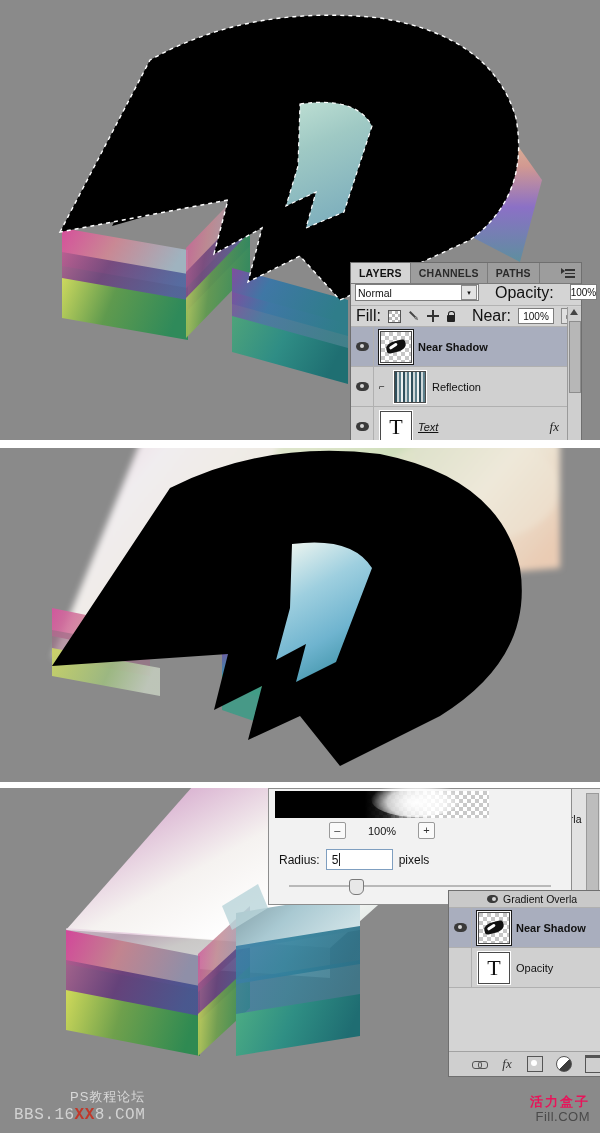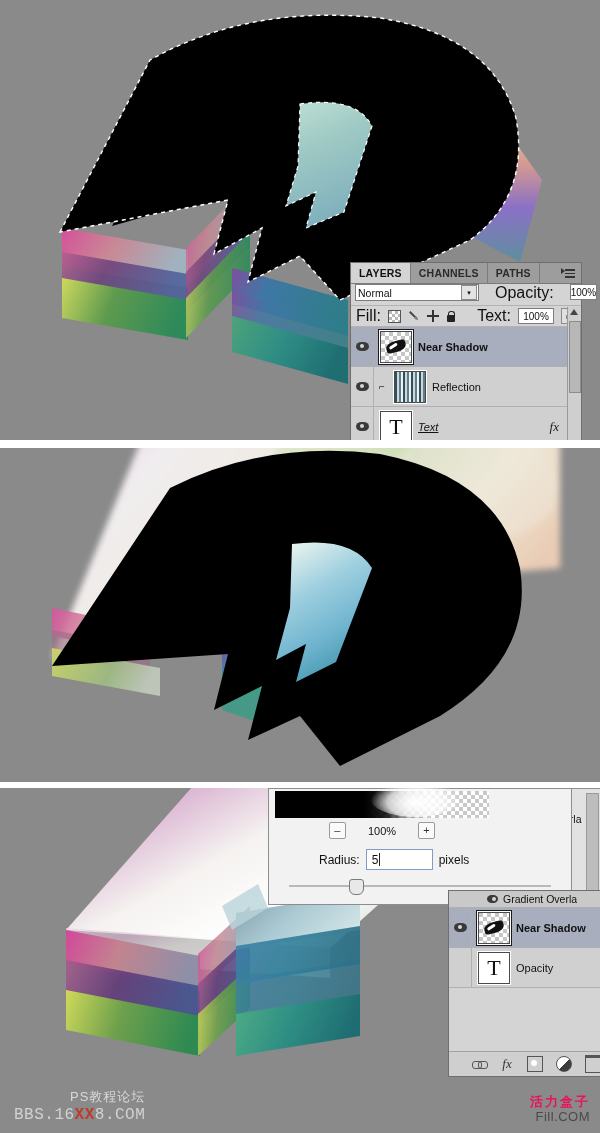--- a/index.html
+++ b/index.html
@@ -103,21 +103,21 @@
     background:
       repeating-conic-gradient(#ffffff 0% 25%, #c9c9c9 0% 50%) 0 0/8px 8px;}
   #blur-preview .blk{position:absolute;inset:0;
      background:linear-gradient(90deg,#000 0%,#000 42%,rgba(0,0,0,.85) 52%,rgba(0,0,0,.25) 62%,rgba(0,0,0,0) 72%);}
   #blur-preview .blob{position:absolute;left:96px;top:-10px;width:90px;height:36px;border-radius:50%;
      background:radial-gradient(ellipse at 50% 60%,#ffffff 0%,rgba(255,255,255,.75) 45%,rgba(255,255,255,0) 72%);}
   .zoomrow{position:absolute;left:6px;top:33px;width:214px;display:flex;align-items:center;
      justify-content:center;gap:22px;font-size:11px;color:#111;}
   .zbtn{width:15px;height:15px;border:1px solid #9a9a9a;background:#fafafa;border-radius:2px;
         display:flex;align-items:center;justify-content:center;font-size:11px;line-height:1;color:#333;}
-  .radrow{position:absolute;left:10px;top:60px;display:flex;align-items:center;gap:6px;font-size:12px;color:#111;margin-left:40px;}
+  .radrow{position:absolute;left:10px;top:60px;display:flex;align-items:center;gap:6px;font-size:12px;color:#111;}
   .radinput{width:60px;height:19px;background:#fff;border:1px solid #7f9fc0;display:flex;align-items:center;
             padding-left:5px;font-size:12px;}
   .caret{display:inline-block;width:1px;height:13px;background:#222;margin-left:1px;}
   .sliderrow{position:absolute;left:20px;top:90px;width:262px;height:14px;}
   .sliderrow .track{position:absolute;left:0;top:6px;width:100%;height:2px;background:#b9b9b9;}
   .sliderrow .knob{position:absolute;left:60px;top:0;width:13px;height:14px;background:#e8e8e8;
      border:1px solid #7a7a7a;border-radius:3px 3px 6px 6px;}
 
   
   #layers-bot{position:absolute;left:448px;top:102px;width:152px;height:185px;
@@ -259,21 +259,21 @@
       <div class="spin">▸</div>
     </div>
 
     <div class="lockrow">
       <span class="lbl">Fill:</span>
       <span class="ico ico-checker"></span>
       <span class="ico ico-brush"></span>
       <span class="ico ico-move"></span>
       <span class="ico ico-lock"></span>
       <span style="flex:1"></span>
-      <span class="lbl">Text:</span>
+      <span class="lbl">Near:</span>
       <div class="numbox">100%</div>
       <div class="spin">▸</div>
     </div>
 
     <div class="layer sel">
       <div class="eye">
           <div class="eyeglyph"></div>
         </div>
       <div class="thumb th-checker sel-th">
           <div class="th-swoosh"></div>

